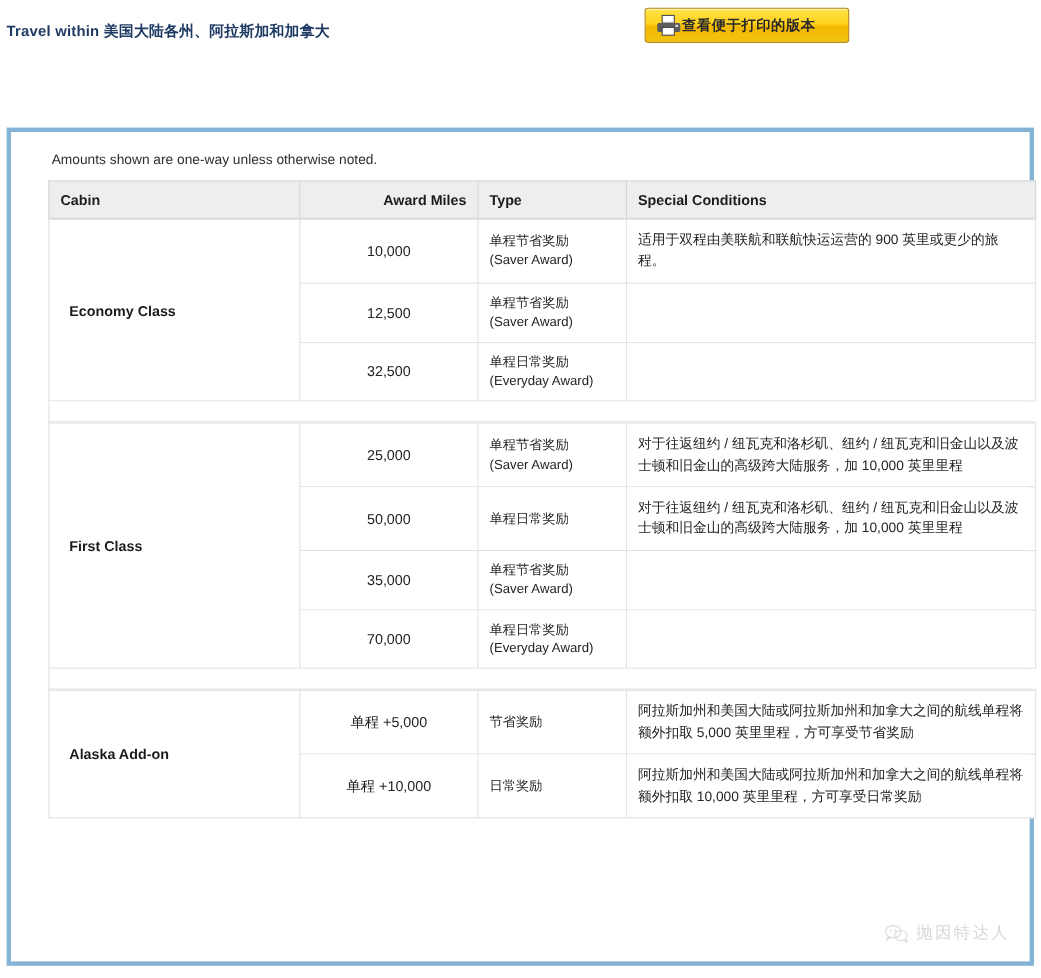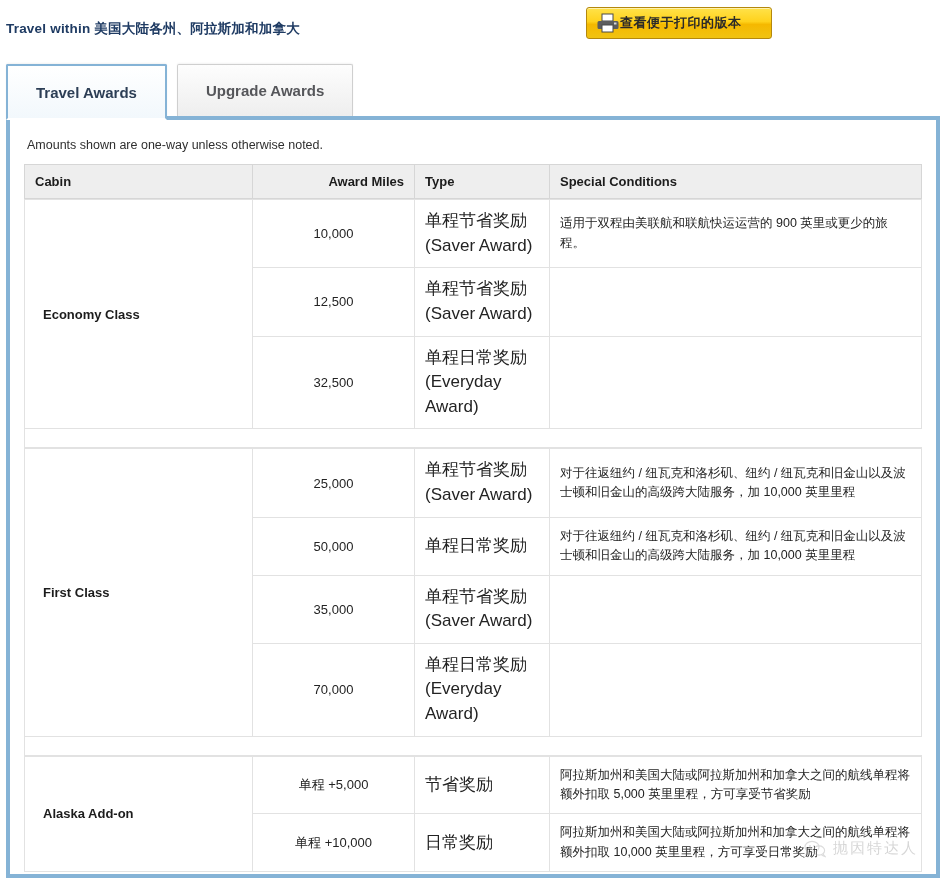--- a/index.html
+++ b/index.html
@@ -75,21 +75,21 @@
     margin-bottom: 2px;
   }
 
   
   .panel {
     position: absolute; left: 6px; top: 116px;
     width: 934px; height: 762px;
     border: 4px solid #85b3d6;
     background: #ffffff;
   }
-  .panel-inner { padding: 14px 14px 0 14px; height: 100%; }
+  .panel-inner { padding: 14px 14px 0 14px; height: 100%; margin-left: 20px; }
 
   .note {
     font-size: 12.5px; color: #2f2f2f; margin: 4px 0 12px 3px;
   }
 
   
   .award-table {
     width: 898px;
     border-collapse: separate;
     border-spacing: 0;
@@ -131,21 +131,21 @@
   .award-table td.last-col { border-right: 1px solid #e2e2e2; }
   .award-table tr.first-of-group td { border-top: 1px solid #e2e2e2; }
 
   td.cabin {
     font-size: 13px; font-weight: bold; color: #1c1c1c;
     vertical-align: middle; padding-left: 18px;
   }
   td.miles {
     text-align: center; font-size: 13px; color: #232323; white-space: nowrap;
   }
-  td.type { font-size: 17px; line-height: 1.45; color: #232323; }
+  td.type { font-size: 12px; line-height: 1.45; color: #232323; }
   td.cond { font-size: 12.5px; line-height: 1.55; color: #232323; }
 
   
   .watermark {
     position: absolute; right: 18px; bottom: 16px;
     display: flex; align-items: center; gap: 7px;
     opacity: .30;
     pointer-events: none;
   }
   .watermark .wm-text {
@@ -171,28 +171,20 @@
           <rect x="5" y="1" width="11" height="7" fill="#ffffff" stroke="#4a4a4a" stroke-width="1"></rect>
           <path d="M2 8 h18 a1.5 1.5 0 0 1 1.5 1.5 v5 a1.5 1.5 0 0 1 -1.5 1.5 h-18 a1.5 1.5 0 0 1 -1.5 -1.5 v-5 A1.5 1.5 0 0 1 2 8 z" fill="#5d5d5d"></path>
           <rect x="5" y="12" width="11" height="7" fill="#ffffff" stroke="#4a4a4a" stroke-width="1"></rect>
           <rect x="17" y="9.5" width="2.5" height="2" fill="#d8d8d8"></rect>
         </svg>
       </span>
       <span class="label">查看便于打印的版本</span>
     </div>
   </div>
 
-  <div class="tabs">
-    <div class="tab active">
-      <span>Travel Awards</span>
-    </div>
-    <div class="tab inactive">
-      <span>Upgrade Awards</span>
-    </div>
-  </div>
 
   <div class="panel">
     <div class="panel-inner">
       <div class="note">Amounts shown are one-way unless otherwise noted.</div>
 
       <table class="award-table">
         <colgroup>
           <col class="c-cabin">
             <col class="c-miles">
             <col class="c-type">

